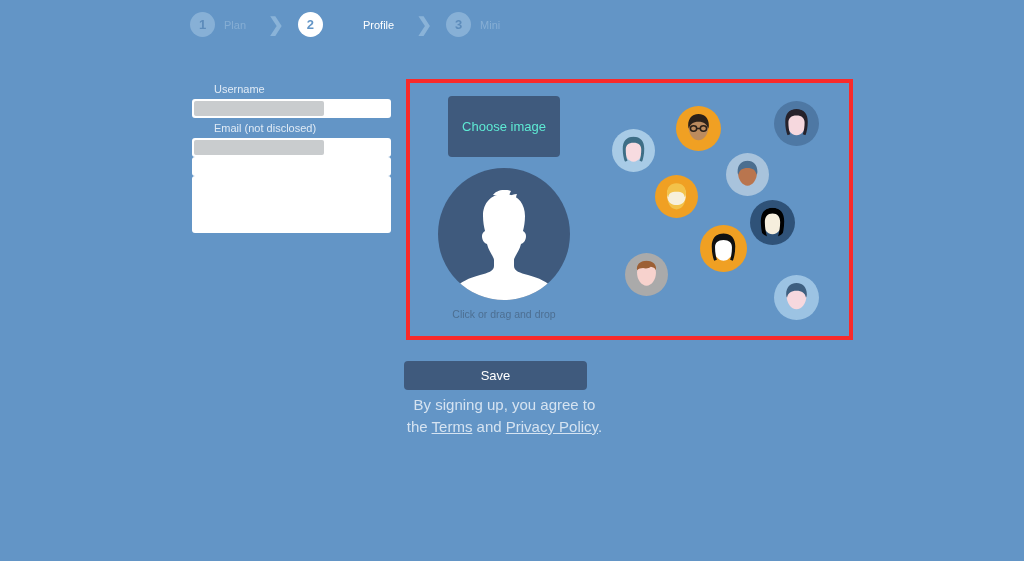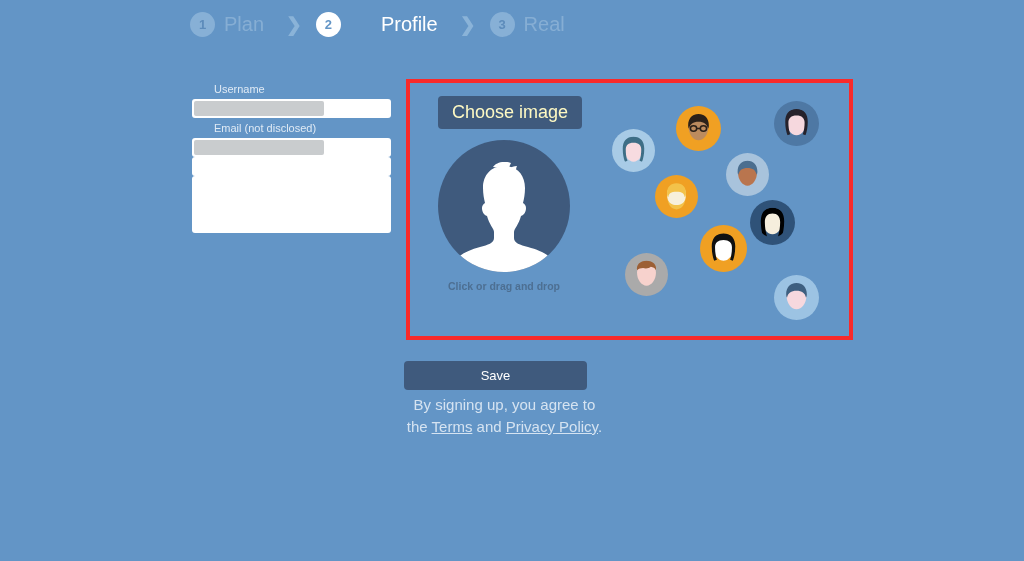--- a/index.html
+++ b/index.html
@@ -16,21 +16,21 @@
   .step { display: flex; align-items: center; }
   .step-circle {
     width: 25px; height: 25px; border-radius: 50%;
     display: flex; align-items: center; justify-content: center;
     font-size: 13px; font-weight: bold;
   }
   .step.inactive .step-circle { background: #87b0d6; color: #5d8cbb; }
   .step.inactive .step-label { color: #86aed4; }
   .step.active .step-circle { background: #ffffff; color: #6395c6; }
   .step.active .step-label { color: #ffffff; margin-left: 40px; }
-  .step-label { font-size: 20px; margin-left: 9px; }
+  .step-label { font-size: 11px; margin-left: 9px; }
   .chevron {
     margin: 0 14px 0 22px;
     color: #8ab3d8; font-size: 19px; font-weight: bold;
     line-height: 1;
   }
 
   
   .form-col { position: absolute; left: 192px; top: 83px; width: 199px; }
   .field-label {
     font-size: 11px; color: #dfeaf5; margin-bottom: 4px; display: block; padding-left: 22px;
@@ -56,31 +56,31 @@
     position: absolute; left: 406px; top: 79px;
     width: 447px; height: 261px;
     border: 4px solid #f92a2a;
     pointer-events: none;
   }
 
   
   .picker { position: absolute; left: 438px; top: 96px; width: 132px; text-align: center; }
   .choose-btn {
     display: inline-block;
-    background: #3f5a7d; color: #fef9c3;
-    font-size: 18px; border: none; border-radius: 4px;
-    padding: 6px 14px; cursor: pointer;
+    background: #3f5a7d; color: #5eead4;
+    font-size: 13px; border: none; border-radius: 4px;
+    padding: 23px 14px; cursor: pointer;
     white-space: nowrap;
   }
   .avatar-big {
     width: 132px; height: 132px; border-radius: 50%;
     background: #3f5a7d; margin-top: 11px;
     position: relative; overflow: hidden;
   }
-  .hint { font-size: 10.5px; color: #4d6f92; margin-top: 8px; font-weight: bold; }
+  .hint { font-size: 10.5px; color: #4d6f92; margin-top: 8px; }
 
   
   .cluster { position: absolute; left: 600px; top: 85px; width: 250px; height: 240px; }
   .mini { position: absolute; border-radius: 50%; }
 
   
   .save-btn {
     position: absolute; left: 404px; top: 361px;
     width: 183px; height: 29px;
     background: #3f5a7d; color: #ffffff;
@@ -103,21 +103,21 @@
         <div class="step-label">Plan</div>
       </div>
       <div class="chevron">❯</div>
       <div class="step active">
         <div class="step-circle">2</div>
         <div class="step-label">Profile</div>
       </div>
       <div class="chevron">❯</div>
       <div class="step inactive">
         <div class="step-circle">3</div>
-        <div class="step-label">Real</div>
+        <div class="step-label">Mini</div>
       </div>
     </div>
 
   <div class="form-col" id="form-col">
       <label class="field-label">Username</label>
       <div class="text-input">
         <div class="redact" style="width: 130px;"></div>
       </div>
       <label class="field-label gap">Email (not disclosed)</label>
       <div class="text-input">

